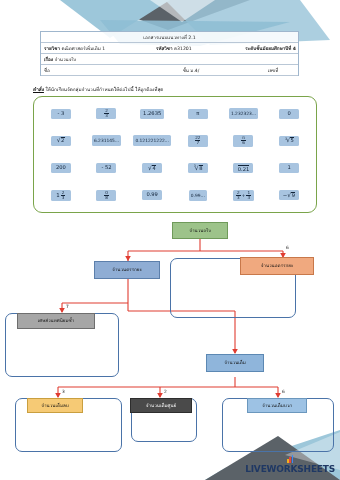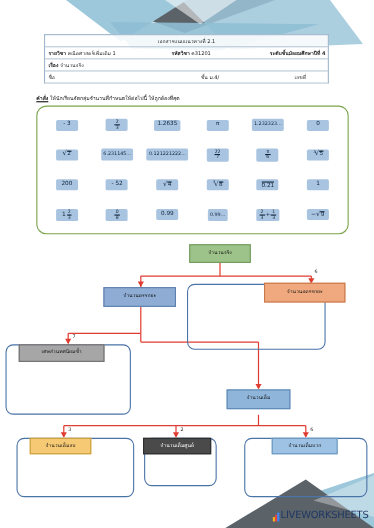--- a/index.html
+++ b/index.html
@@ -101,21 +101,21 @@
     position:absolute;border:0.9px solid #4a73a8;border-radius:7px;
     background:transparent;
   }
   .num-tag{
     position:absolute;font-size:4.4px;color:#222;
   }
   
   .lw{
     position:absolute;right:5px;bottom:6px;z-index:9;
     display:flex;align-items:center;gap:1px;
-    font-size:9px;font-weight:normal;color:#1f3864;letter-spacing:-0.2px;
+    font-size:9px;font-weight:bold;color:#1f3864;letter-spacing:-0.2px;flex-direction:column;
   }
   .lw .bars{display:inline-flex;align-items:flex-end;gap:0.7px;height:9px;}
   .lw .bars i{display:block;width:1.6px;border-radius:0.3px;}
 </style>
 </head>
 <body>
 
 <div id="page">
 
   <svg class="bg-layer" viewBox="0 0 340 480" preserveAspectRatio="none">

